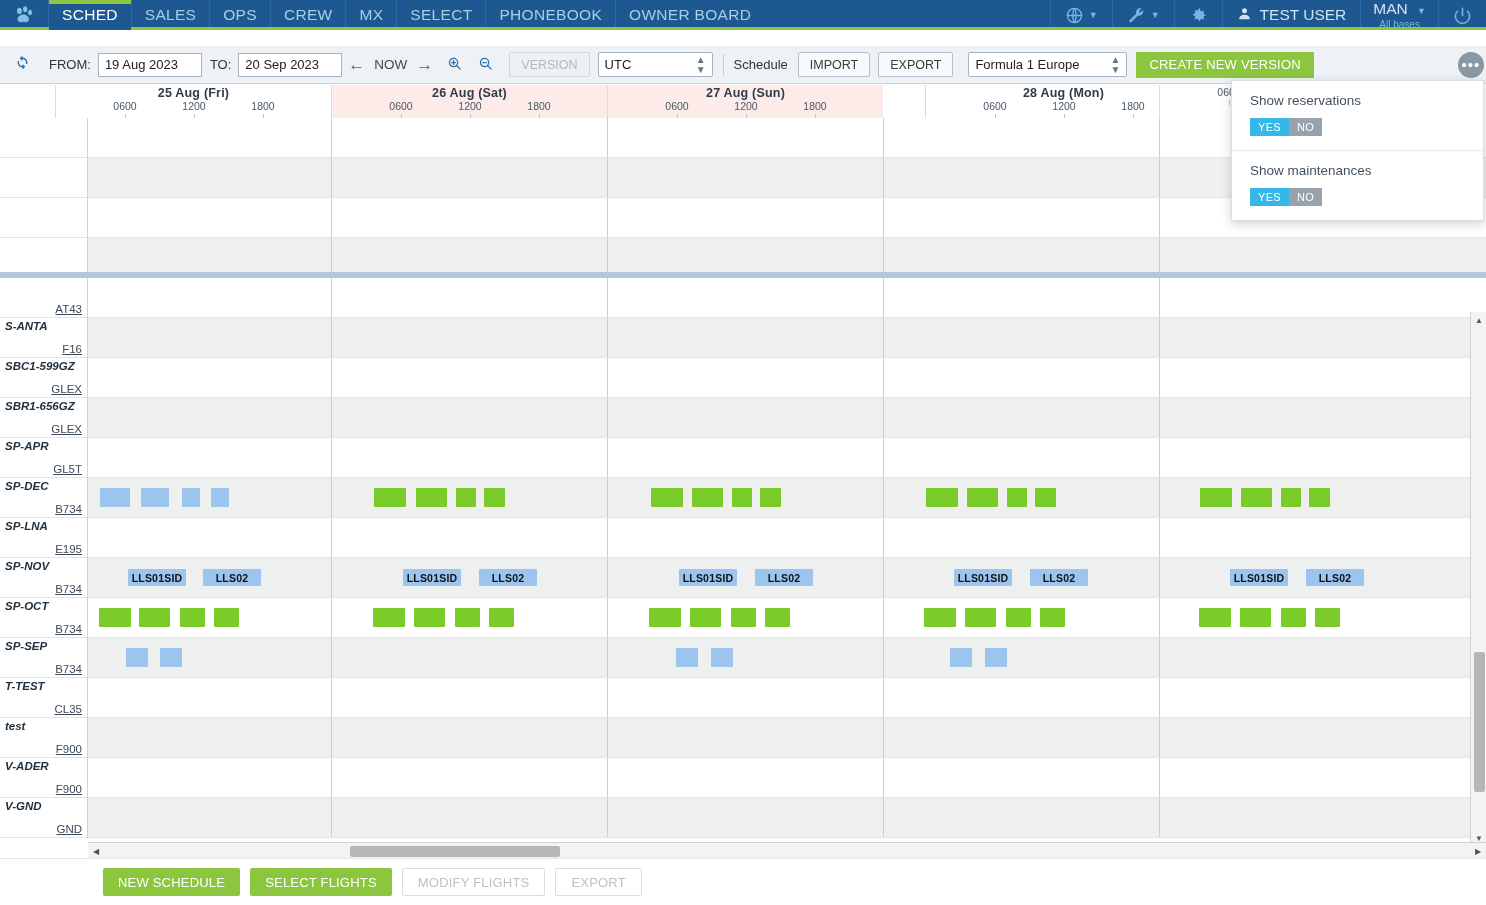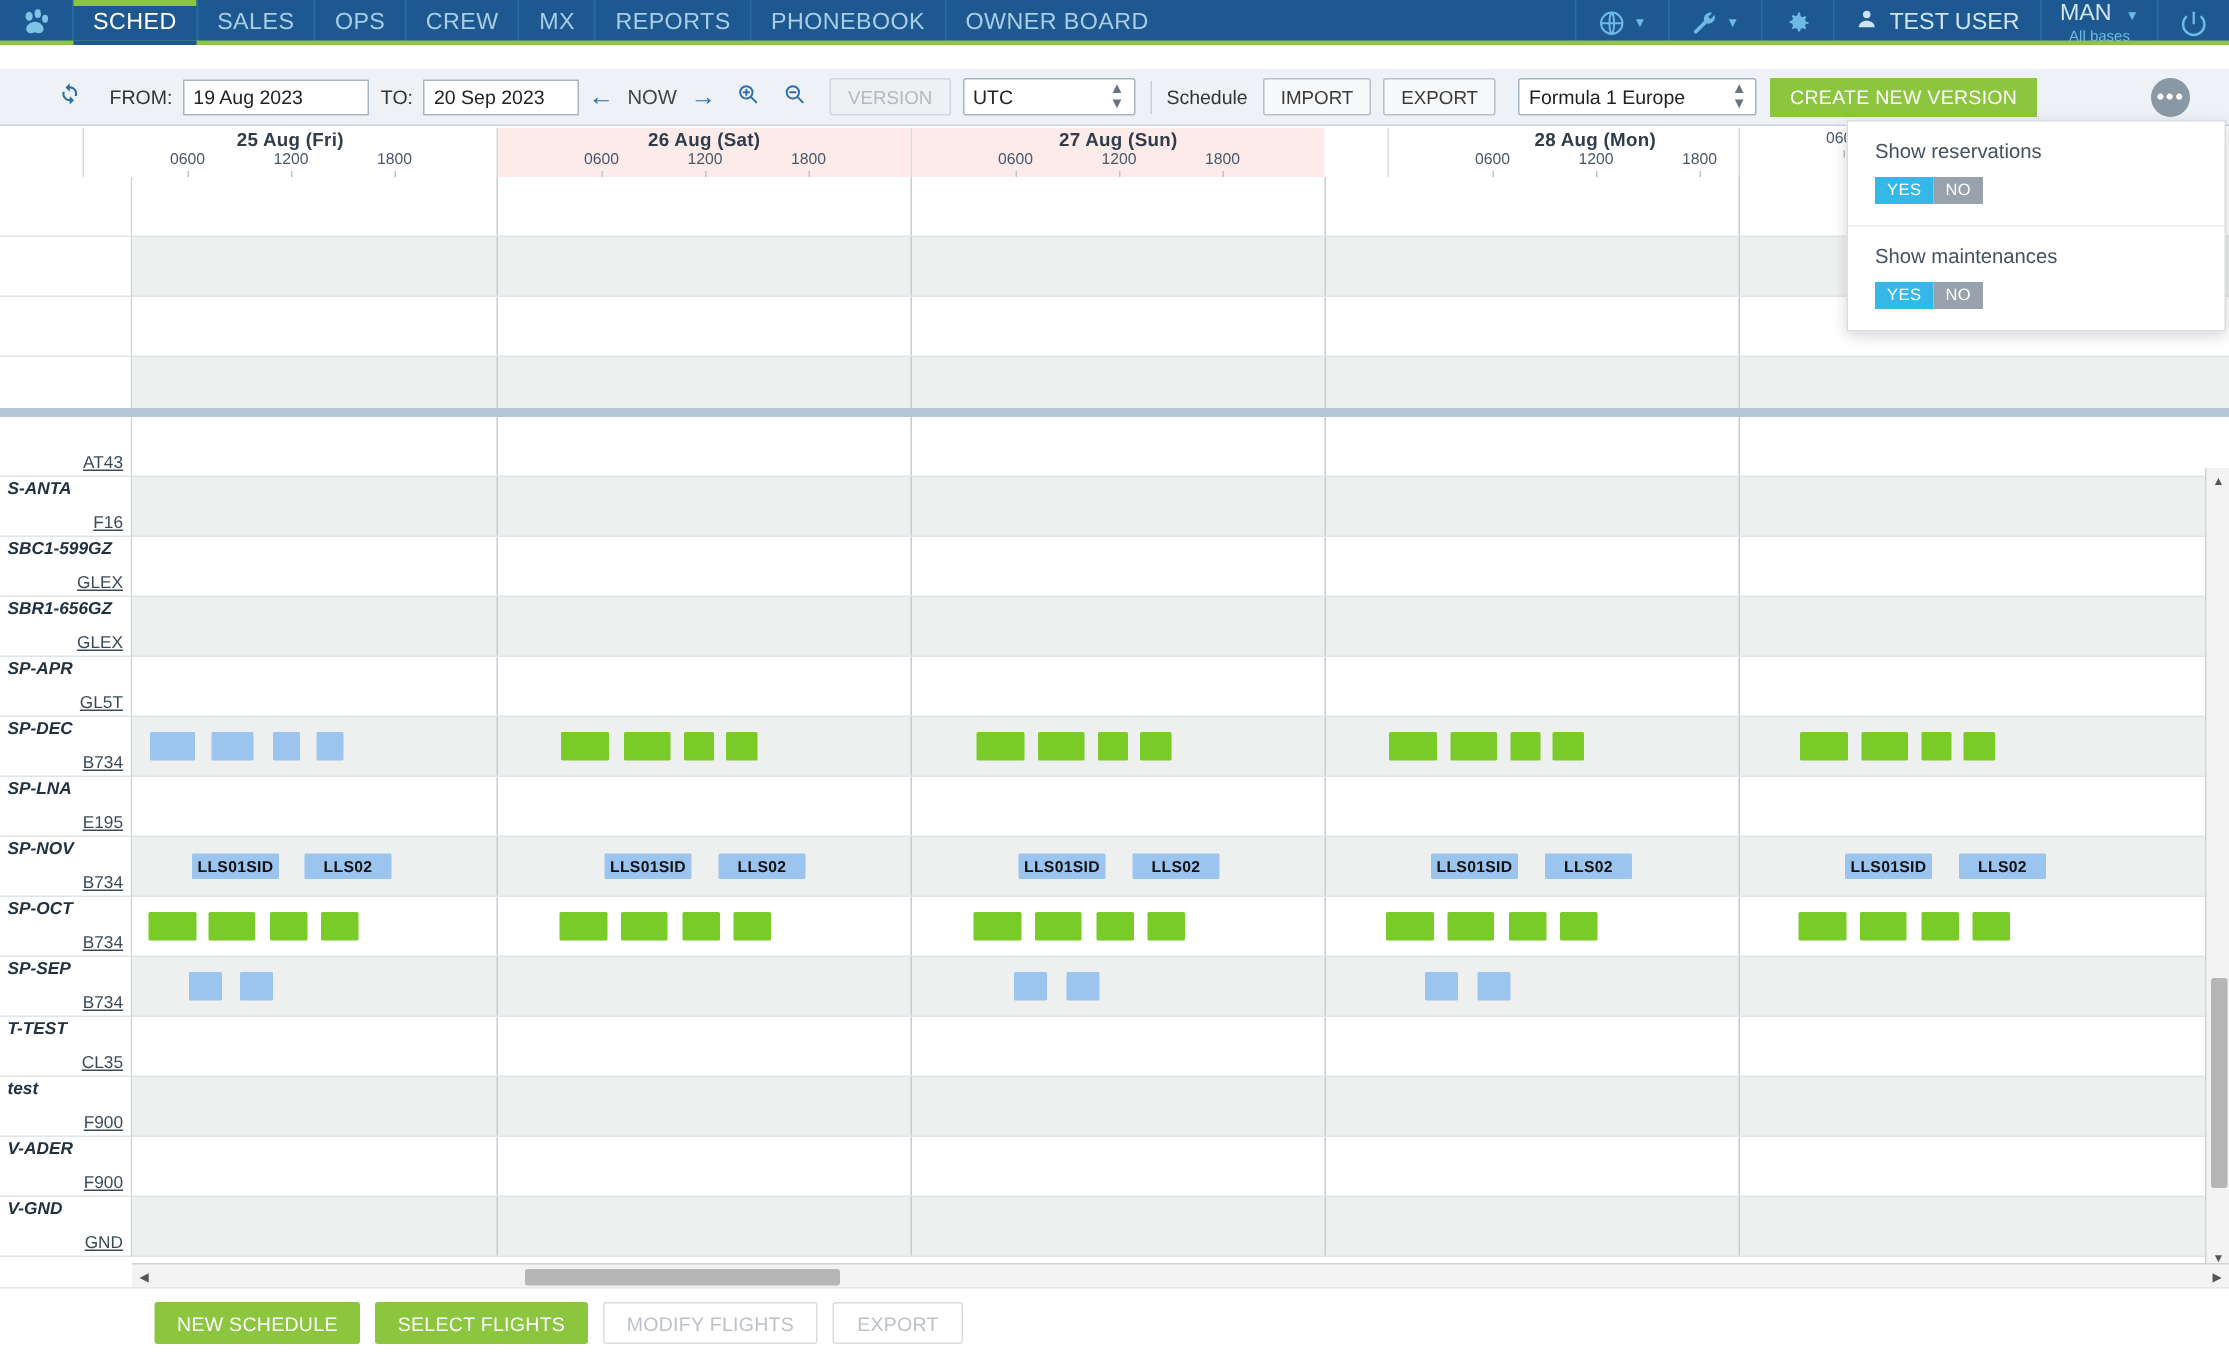--- a/index.html
+++ b/index.html
@@ -51,21 +51,21 @@
   .nav-user { color: #cfe3f2; font-size: 15.5px; display: flex; align-items: center; gap: 8px;}
   .nav-man { flex-direction: column; justify-content: center; align-items: center; gap: 0; padding: 0 12px;}
   .nav-man .man-label { color: #cfe3f2; font-size: 15.5px; }
   .nav-man .man-sub { color: #6fb9e6; font-size: 10px; margin-top: 1px;}
   .nav-ritem:last-child { border-right: none; }
 
   
   #toolbar {
     position: absolute; top: 46px; left: 0; width: 1486px; height: 38px;
     background: #eef2f6; border-bottom: 1px solid #c9d3dd;
-    display: flex; align-items: center; padding: 0 26px; gap: 0;
+    display: flex; align-items: center; padding: 0 2px; gap: 0;
   }
   .tb-refresh { color: #2f6fa8; font-size: 17px; padding: 0 10px 0 12px; cursor: pointer; }
   .tb-label { font-size: 13px; color: #333; margin: 0 7px 0 8px; }
   .tb-input {
     height: 24px; border: 1px solid #a8b4c0; background: #fff;
     font-size: 13px; color: #222; padding: 0 6px; line-height: 22px;
     font-family: "Liberation Sans", sans-serif;
   }
   .tb-arrow { color: #2f6fa8; font-size: 17px; padding: 0 6px; cursor: pointer; }
   .tb-now { font-size: 13.5px; color: #444; padding: 0 3px; cursor: pointer; }
@@ -242,21 +242,21 @@
   <div class="nav-item">
     <span>OPS</span>
   </div>
   <div class="nav-item">
     <span>CREW</span>
   </div>
   <div class="nav-item">
     <span>MX</span>
   </div>
   <div class="nav-item">
-    <span>REPORTS</span>
+    <span>SELECT</span>
   </div>
   <div class="nav-item">
     <span>PHONEBOOK</span>
   </div>
   <div class="nav-item">
     <span>OWNER BOARD</span>
   </div>
 
   <div class="nav-right">
     <div class="nav-ritem">
@@ -304,21 +304,21 @@
 </div>
 
 <div id="toolbar">
   <span class="tb-refresh">
     <svg width="17" height="17" viewBox="0 0 24 24" fill="#2f6fa8">
       <path d="M12 5V2L8 6l4 4V7a5 5 0 014.6 7h2.1A7 7 0 0012 5z"></path>
       <path d="M12 19v3l4-4-4-4v3a5 5 0 01-4.6-7H5.3A7 7 0 0012 19z"></path>
     </svg>
   </span>
   <span class="tb-label">FROM:</span>
-  <input class="tb-input" style="width: 124px;" value="19 Aug 2023">
+  <input class="tb-input" style="width: 104px;" value="19 Aug 2023">
   <span class="tb-label">TO:</span>
   <input class="tb-input" style="width: 104px;" value="20 Sep 2023">
   <span class="tb-arrow">←</span>
   <span class="tb-now">NOW</span>
   <span class="tb-arrow">→</span>
   <span class="tb-zoom">
     <svg width="15" height="15" viewBox="0 0 24 24" fill="none" stroke="#2f6fa8" stroke-width="2.1" stroke-linecap="round">
       <circle cx="10.5" cy="10.5" r="6.6"></circle>
         <path d="M15.6 15.6L21 21M7.6 10.5h5.8M10.5 7.6v5.8"></path>
     </svg>

